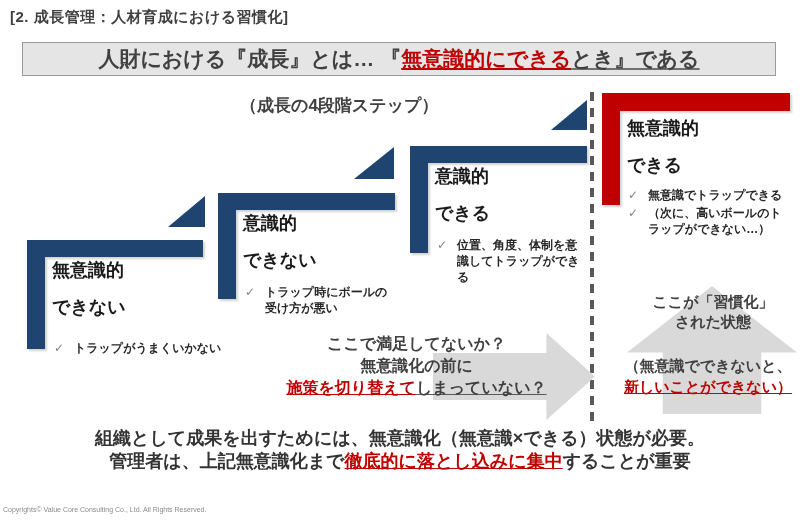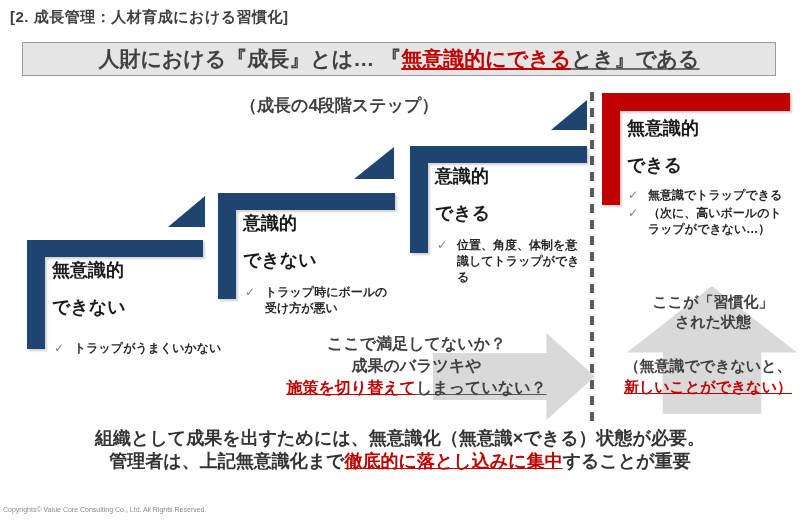--- a/index.html
+++ b/index.html
@@ -123,21 +123,21 @@
       <span class="check">✓</span>
       <span style="width:136px;">（次に、高いボールのトラップができない…）</span>
     </div>
   </div>
 
   <div class="arrow-right"></div>
   <div class="arrow-up"></div>
 
   <div class="mid-callout">
     <div>ここで満足してないか？</div>
-    <div>成果のバラツキや</div>
+    <div>無意識化の前に</div>
     <div>
       <span class="red-u">施策を切り替えて</span><span class="dark-u">しまっていない？</span>
     </div>
   </div>
 
   <div class="habit-note">
     <div>ここが「習慣化」</div>
     <div>された状態</div>
   </div>
 

